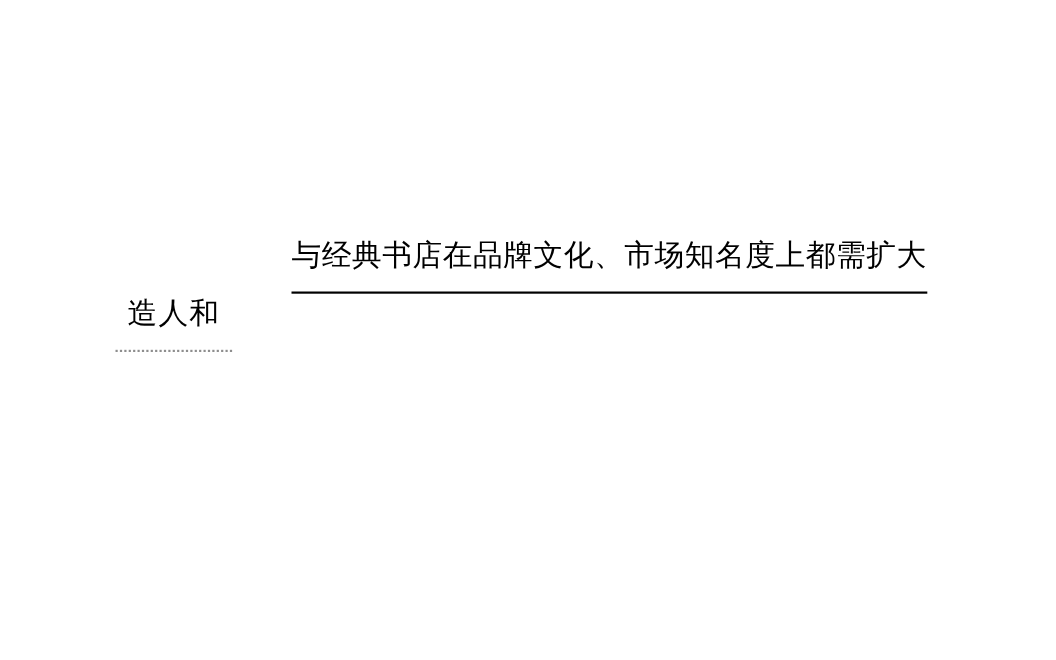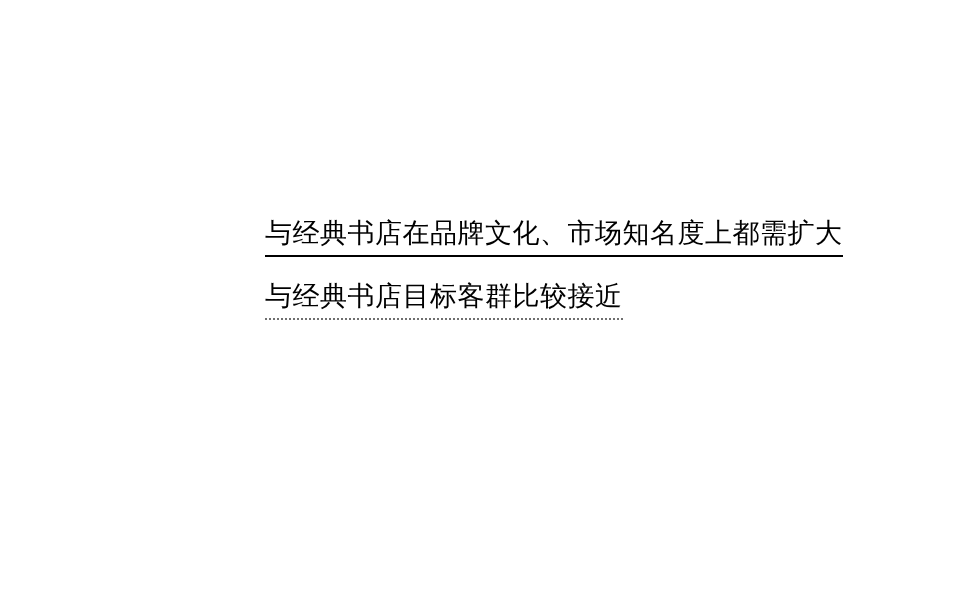--- a/index.html
+++ b/index.html
@@ -57,41 +57,42 @@
     height: 63px;
     display: flex;
     align-items: flex-start;
   }
   .statement-text {
     font-size: 27px;
     line-height: 34px;
     color: #000000;
     white-space: nowrap;
     letter-spacing: 0.5px;
-    padding-bottom: 5px;
+    padding-bottom: 15px;
   }
   .statement-text.rule-solid {
     border-bottom: 2px solid #000000;
   }
   .statement-text.rule-dotted {
     border-bottom: 2px dotted #6f6f6f;
   }
 </style>
 </head>
 <body>
 
 <div id="slide">
 
+  <div id="category-block">
+    <div id="category-label">造人和</div>
+    <div id="category-underline"></div>
+  </div>
 
   <div id="statement-list">
 
     <div class="statement-row">
       <div class="statement-text rule-solid">与经典书店在品牌文化、市场知名度上都需扩大</div>
     </div>
 
-    <div class="statement-row">
-      <div class="statement-text rule-dotted">与经典书店目标客群比较接近</div>
-    </div>
 
 
   </div>
 
 </div>
 
 </body></html>

